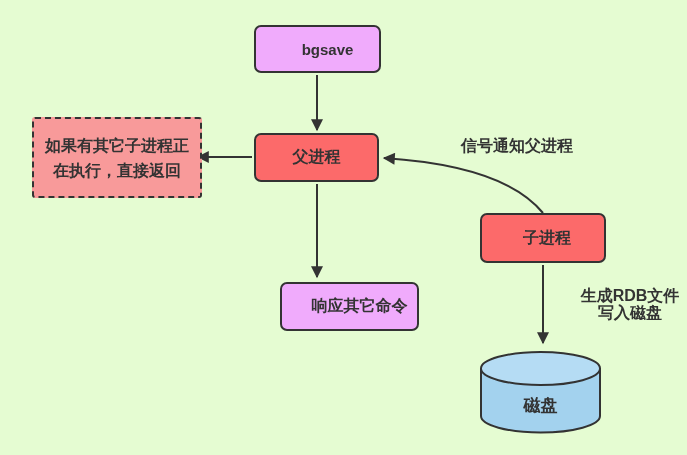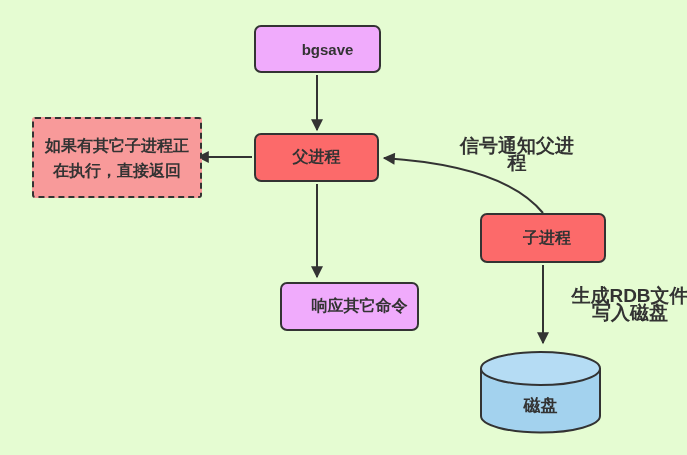--- a/index.html
+++ b/index.html
@@ -44,21 +44,21 @@
     border-style: dashed;
     border-radius: 3px;
     white-space: pre-line;
     line-height: 25px;
     margin-left: 9px;
   }
   .edge-label {
     position: absolute;
     color: #333333;
     font-weight: bold;
-    font-size: 19px;
+    font-size: 16px;
     text-align: center;
     white-space: pre-line;
     line-height: 17px;
   }
   .label-signal { left: 456px; top: 137px; width: 122px; }
   .label-rdb    { left: 566px; top: 287px; width: 128px; }
   .disk-label {
     position: absolute;
     left: 481px; top: 394px; width: 119px;
     color: #333333;

